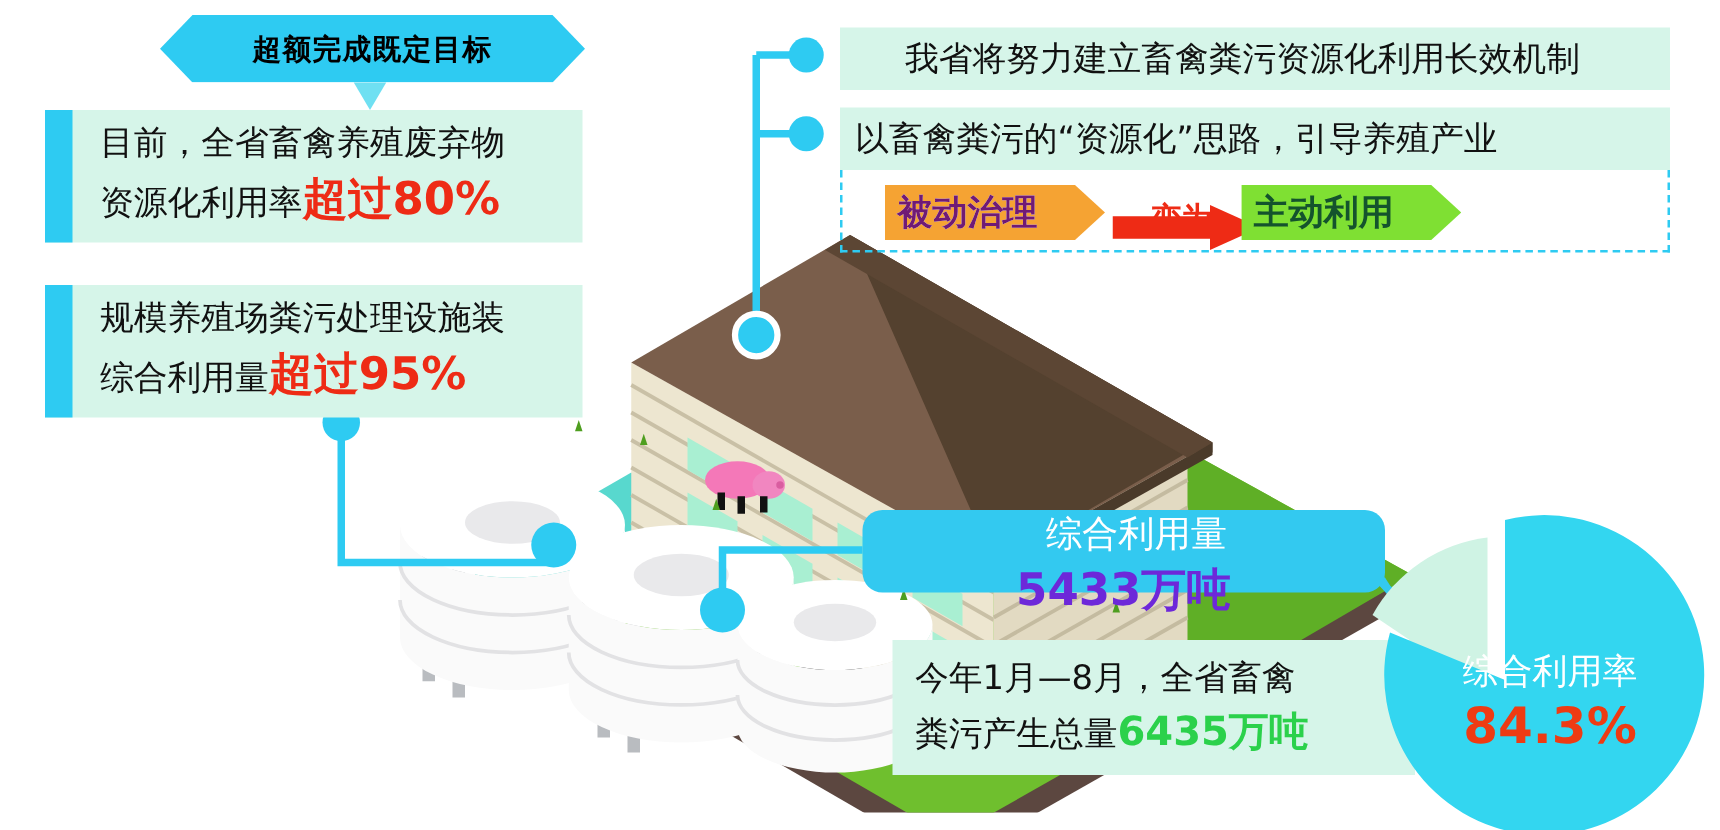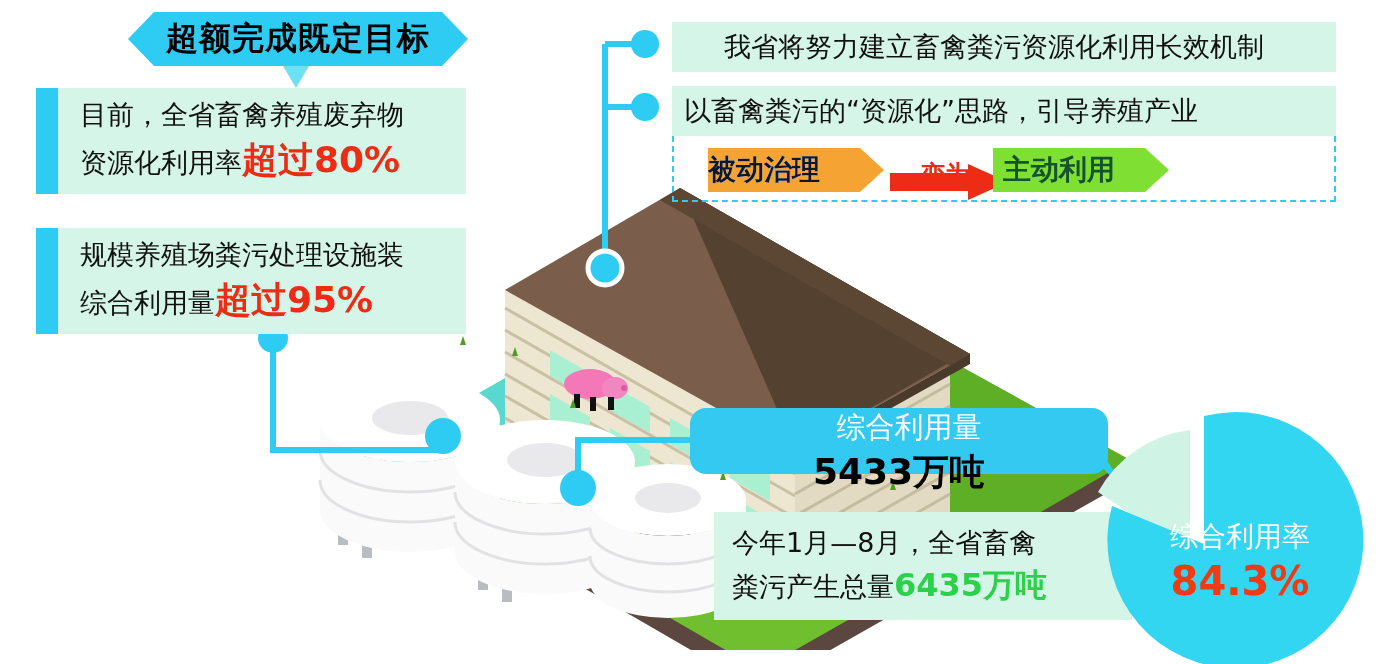--- a/index.html
+++ b/index.html
@@ -14,21 +14,21 @@
   .abs{position:absolute;}
 
   
   #title-banner{
     left:128px;top:12px;width:340px;height:54px;
     background:#2ECBF2;
     clip-path:polygon(0 50%,26px 0,314px 0,340px 50%,314px 100%,26px 100%);
     display:flex;align-items:center;justify-content:center;
   }
   #title-banner .txt{
-    font-size:32px;font-weight:bold;color:#000;letter-spacing:1px;
+    font-size:23px;font-weight:bold;color:#000;letter-spacing:1px;
     font-family:"DejaVu Sans","Liberation Sans",sans-serif;
   }
   #title-arrow{
     left:283px;top:66px;width:0;height:0;
     border-left:13px solid transparent;border-right:13px solid transparent;
     border-top:22px solid #6FE0F2;
   }
 
   
   .fact-box{
@@ -66,21 +66,21 @@
     left:672px;top:136px;width:664px;height:66px;
     border:2px dashed #2ECBF2;border-top:none;
     box-sizing:border-box;
   }
   #tag-passive{
     left:708px;top:148px;width:176px;height:44px;
     background:#F5A333;
     clip-path:polygon(0 0,152px 0,176px 50%,152px 100%,0 100%);
     display:flex;align-items:center;justify-content:flex-start;
   }
-  #tag-passive .t{color:#0f172a;font-weight:bold;font-size:28px;
+  #tag-passive .t{color:#701a75;font-weight:bold;font-size:28px;padding-left:10px;
      font-family:"DejaVu Sans","Liberation Sans",sans-serif;
      text-shadow:0 0 0 #fff;}
   #tag-active{
     left:993px;top:148px;width:176px;height:44px;
     background:#7FE033;
     clip-path:polygon(0 0,152px 0,176px 50%,152px 100%,0 100%);
     display:flex;align-items:center;justify-content:flex-start;
   }
   #tag-active .t{color:#14532d;font-weight:bold;font-size:28px;padding-left:10px;
      font-family:Liberation Serif, serif;}
@@ -93,21 +93,21 @@
   #becomes-arrow{left:890px;top:162px;}
 
   
   #usage-badge{
     left:690px;top:408px;width:418px;height:66px;
     background:#33C9F0;border-radius:16px;
     display:flex;align-items:center;flex-direction:column;
   }
   #usage-badge .lbl{color:#fff;font-size:29px;padding-left:20px;
     font-family:"DejaVu Sans","Liberation Sans",sans-serif;}
-  #usage-badge .val{color:#000000;font-weight:bold;font-size:36px;
+  #usage-badge .val{color:#6d28d9;font-weight:bold;font-size:36px;
     font-family:"DejaVu Sans","Liberation Sans",sans-serif;}
   #badge-tail{left:1092px;top:456px;}
 
   
   #bottom-box{
     left:714px;top:512px;width:418px;height:108px;
     background:#D6F5E9;display:flex;align-items:center;
   }
   #bottom-box .t{font-size:27px;line-height:1.45;color:#111;padding-left:18px;
     font-family:"DejaVu Sans","Liberation Sans",sans-serif;}

